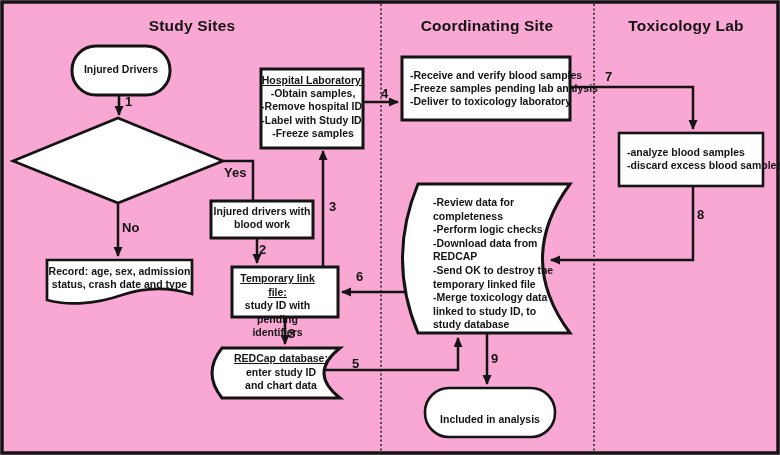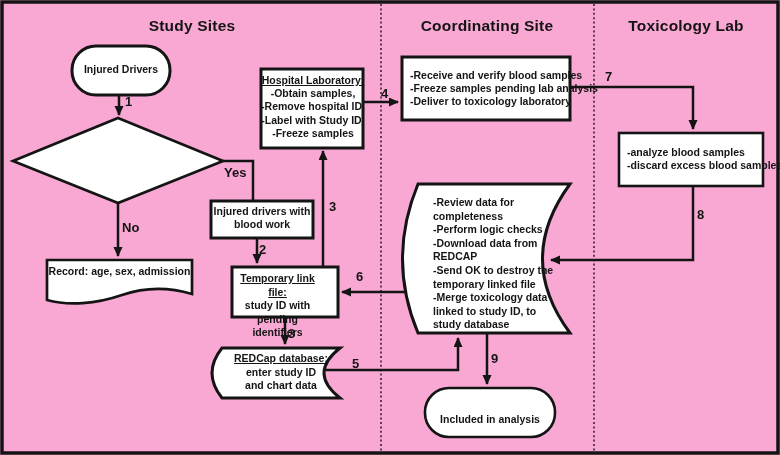--- a/index.html
+++ b/index.html
@@ -66,20 +66,21 @@
 
   <div class="txt hdr" style="left:92px;top:17px;width:200px;">Study Sites</div>
   <div class="txt hdr" style="left:387px;top:17px;width:200px;">Coordinating Site</div>
   <div class="txt hdr" style="left:586px;top:17px;width:200px;">Toxicology Lab</div>
 
   <div class="txt body flexc" style="left:72px;top:46px;width:98px;height:48px;">Injured Drivers</div>
 
 
   <div class="txt body ctr" style="left:47px;top:265px;width:145px;text-align:center;">
     <span class="ln">Record: age, sex, admission</span>
+    <span class="ln">status, crash date and type</span>
   </div>
 
   <div class="txt body ctr" style="left:261px;top:74px;width:104px;">
     <span class="ln u">Hospital Laboratory:</span>
     <span class="ln">-Obtain samples,</span>
     <span class="ln">-Remove hospital ID,</span>
     <span class="ln">-Label with Study ID,</span>
     <span class="ln">-Freeze samples</span>
   </div>
 

